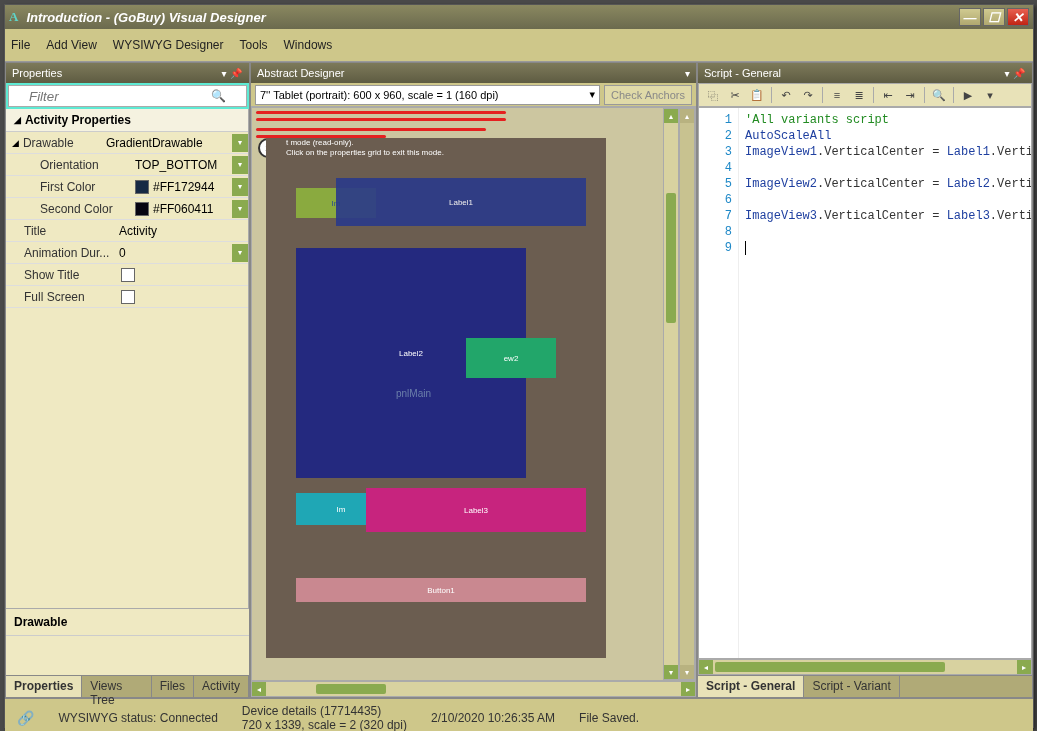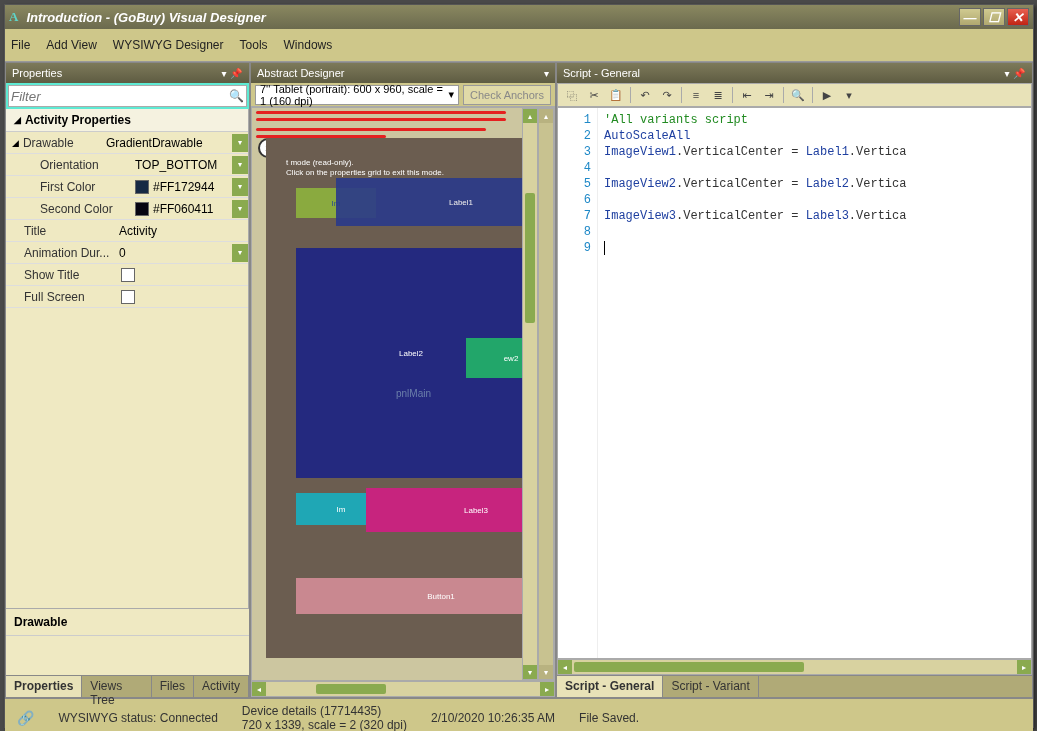--- a/index.html
+++ b/index.html
@@ -87,21 +87,21 @@
 .panel-header .hbtn { margin-left: 4px; cursor: pointer; font-size: 10px; }
 
 .props-panel { width: 245px; flex-shrink: 0; }
 .filter-row {
   height: 22px;
   background: #fff;
   border: 1px solid #aaa;
   margin: 2px;
   display: flex;
   align-items: center;
-  padding: 0 2px;
+  padding: 0 20px;
 }
 .filter-row input { border: none; outline: none; flex: 1; font-style: italic; color: #888; }
 .filter-row .search-icon { color: #888; }
 
 .props-body {
   flex: 1;
   background: #efe9c2;
   overflow-y: auto;
   border-right: 1px solid #aaa;
 }
@@ -196,21 +196,21 @@
   height: 3px;
   background: #e52020;
   border-radius: 2px;
 }
 .canvas {
   position: absolute;
   left: 14px; top: 30px;
   width: 340px; height: 520px;
   background: #6b5d50;
 }
-.hint-text { color: #fff; font-size: 8px; padding: 20px 20px; line-height: 10px;}
+.hint-text { color: #fff; font-size: 8px; padding: 0 20px; line-height: 10px;}
 .circ-btn {
   position: absolute;
   left: 6px; top: 30px;
   width: 20px; height: 20px;
   background: #fff;
   border-radius: 50%;
   border: 2px solid #333;
   display: flex; align-items: center; justify-content: center;
   font-size: 10px;
 }
@@ -219,21 +219,21 @@
 .h-scroll, .v-scroll {
   background: #d8d2a0;
   border: 1px solid #aaa;
 }
 .h-scroll { height: 16px; display: flex; align-items: center; }
 .v-scroll { width: 16px; display: flex; flex-direction: column; align-items: center;}
 .scroll-btn { width: 14px; height: 14px; background: #8aaa4f; display: flex; align-items:center; justify-content:center; color:#fff; font-size:8px; cursor:pointer;}
 .scroll-thumb { background: #8aaa4f; border-radius: 2px; }
 
 
-.script-panel { width: 477px; flex-shrink: 0; }
+.script-panel { width: 336px; flex-shrink: 0; }
 .script-toolbar {
   height: 24px;
   background: #e8e2b8;
   display: flex;
   align-items: center;
   padding: 0 4px;
   gap: 2px;
   border: 1px solid #aaa;
 }
 .tb-btn {
@@ -408,21 +408,21 @@
             </div>
           <div style="position:absolute;left:130px;top:250px;font-size:10px;color:#6b7faa">pnlMain</div>
 
           <div class="widget" style="left:30px;top:355px;width:90px;height:32px;background:#1fa7b5">
               <span>Im</span>
             </div>
           <div class="widget" style="left:100px;top:350px;width:220px;height:44px;background:#c7247e">
               <span>Label3</span>
             </div>
 
-          <div class="widget" style="left:30px;top:440px;width:290px;height:36px;background:#c98890">
+          <div class="widget" style="left:30px;top:440px;width:290px;height:24px;background:#c98890">
               <span>Button1</span>
             </div>
         </div>
 
         <div class="v-scroll" style="position:absolute;right:16px;top:0;height:100%">
           <div class="scroll-btn">▴</div>
           <div style="flex:1;position:relative;width:100%">
             <div class="scroll-thumb" style="position:absolute;top:70px;width:10px;left:2px;height:130px"></div>
           </div>
           <div class="scroll-btn">▾</div>

